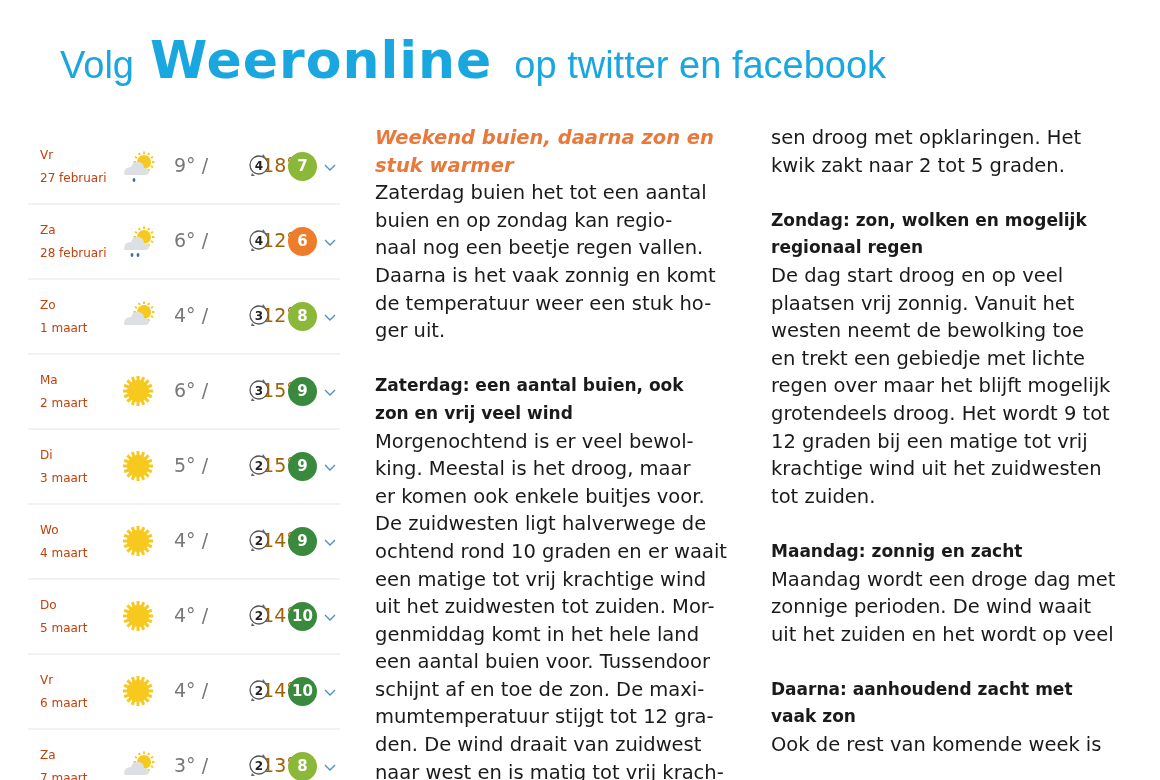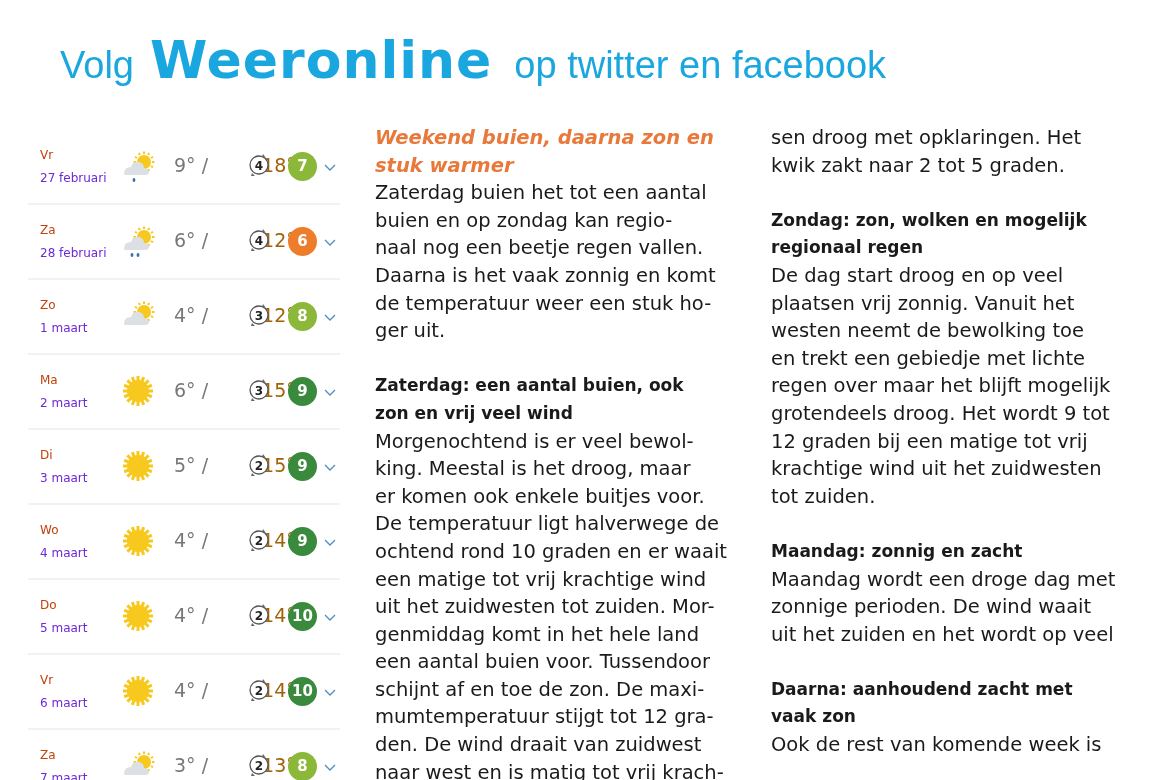--- a/index.html
+++ b/index.html
@@ -5,21 +5,21 @@
   html, body { margin: 0; padding: 0; background: #ffffff; }
   body { width: 1160px; height: 780px; overflow: hidden; position: relative; font-family: "DejaVu Sans", sans-serif; color: #1a1a1a; }
   .banner { position: absolute; left: 60px; top: 30px; height: 70px; display: flex; align-items: baseline; color: #1aa7e0; white-space: nowrap; }
   .banner .pre { font-family: "Liberation Sans", sans-serif; font-size: 38px; margin-right: 16px; }
   .banner .brand { font-family: "DejaVu Sans", sans-serif; font-weight: bold; font-size: 52px; letter-spacing: 1px; margin-right: 22px; }
   .banner .post { font-family: "Liberation Sans", sans-serif; font-size: 38px; }
 
   .forecast { position: absolute; left: 28px; top: 130px; width: 312px; }
   .row { position: relative; height: 73px; border-bottom: 2px solid #f2f2f2; }
   .row .day { position: absolute; left: 12px; top: 18px; font-size: 12px; color: #c2410c; font-family: "DejaVu Sans", sans-serif; }
-  .row .date { position: absolute; left: 12px; top: 41px; font-size: 12px; color: #6d28d9; font-family: "DejaVu Sans", sans-serif; }
+  .row .date { position: absolute; left: 12px; top: 41px; font-size: 12px; color: #c2410c; font-family: "DejaVu Sans", sans-serif; }
   .row .wicon { position: absolute; left: 92px; top: 18px; width: 36px; height: 36px; }
   .row .temps { position: absolute; left: 146px; top: 24px; font-size: 19px; font-family: "DejaVu Sans", sans-serif; white-space: nowrap; }
   .row .tmin { color: #777; }
   .row .sep { color: #777; }
   .row .tmax { color: #a16207; margin-left: 48px; }
   .row .wind { position: absolute; left: 218px; top: 22px; width: 26px; height: 26px; }
   .row .badge { position: absolute; left: 260px; top: 22px; width: 29px; height: 29px; border-radius: 50%; color: #fff; font-weight: bold; font-size: 15px; text-align: center; line-height: 29px; font-family: "DejaVu Sans", sans-serif; }
   .row .chev { position: absolute; left: 296px; top: 28px; width: 12px; height: 12px; }
 
   .col { position: absolute; top: 124px; font-family: "DejaVu Sans", sans-serif; font-size: 19.5px; line-height: 27.6px; color: #1a1a1a; }
@@ -371,21 +371,21 @@
   </div>
   <div class="gap"></div>
   <h3>
     <span>Zaterdag: een aantal buien, ook</span><br>
     <span>zon en vrij veel wind</span>
   </h3>
   <div>
     <div>Morgenochtend is er veel bewol-</div>
     <div>king. Meestal is het droog, maar</div>
     <div>er komen ook enkele buitjes voor.</div>
-    <div>De temperatuur ligt halverwege de</div>
+    <div>De zuidwesten ligt halverwege de</div>
     <div>ochtend rond 10 graden en er waait</div>
     <div>een matige tot vrij krachtige wind</div>
     <div>uit het zuidwesten tot zuiden. Mor-</div>
     <div>genmiddag komt in het hele land</div>
     <div>een aantal buien voor. Tussendoor</div>
     <div>schijnt af en toe de zon. De maxi-</div>
     <div>mumtemperatuur stijgt tot 12 gra-</div>
     <div>den. De wind draait van zuidwest</div>
     <div>naar west en is matig tot vrij krach-</div>
   </div>

